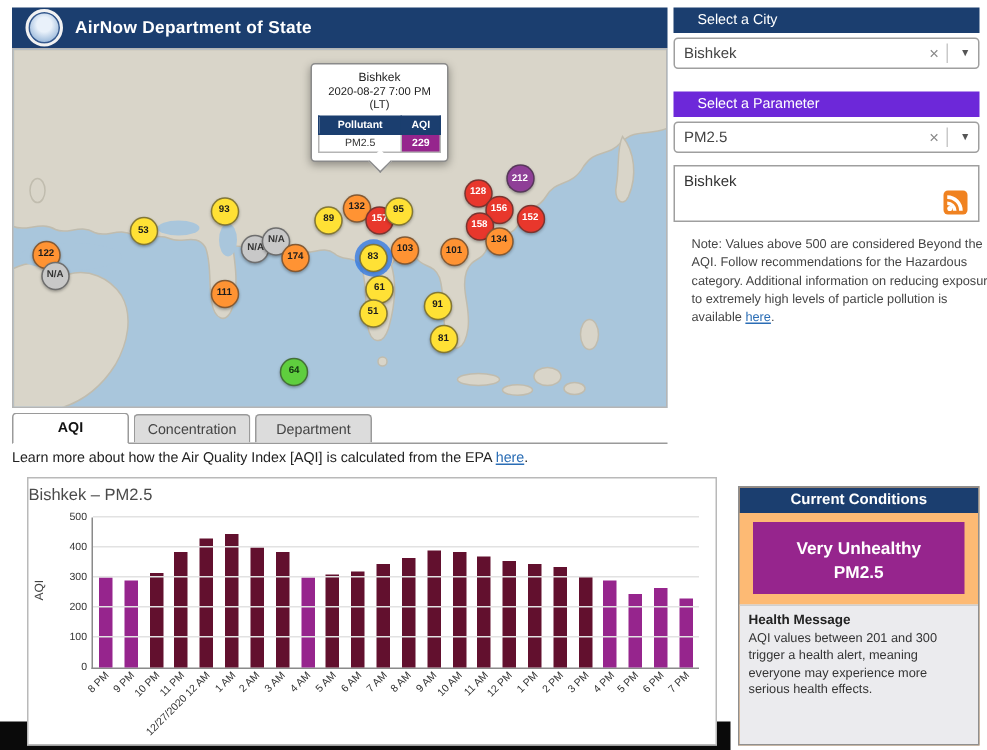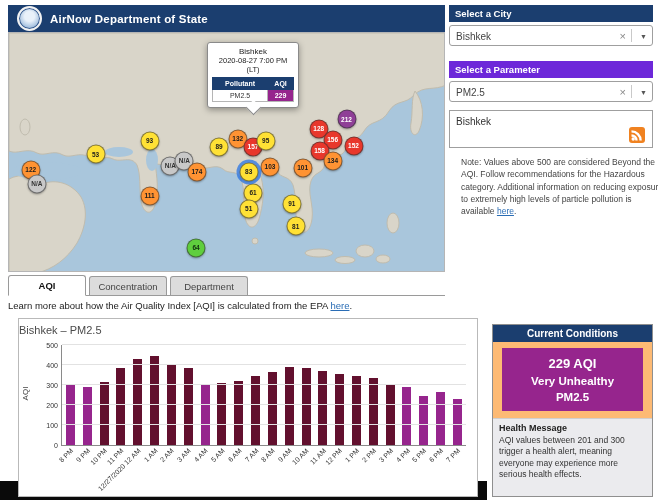--- a/index.html
+++ b/index.html
@@ -40,21 +40,21 @@
   .gline{position:absolute;left:0;width:100%;height:1px;background:#e2e2e2;}
   .ytick{position:absolute;right:100%;margin-right:4px;font-size:7px;color:#333;transform:translateY(50%);}
   #bars{position:absolute;left:0;top:0;width:100%;height:100%;display:flex;align-items:flex-end;}
   .barslot{flex:1;display:flex;justify-content:center;align-items:flex-end;height:100%;}
   .bar{width:9px;}
   #xlabels{position:absolute;left:42px;top:127px;width:404px;height:48px;display:flex;}
   .xslot{flex:1;position:relative;}
   .xslot span{position:absolute;top:1px;right:50%;transform:rotate(-45deg);transform-origin:100% 0;font-size:7px;color:#333;white-space:nowrap;}
 
   
-  .sec-title{position:absolute;left:449px;width:204px;height:17px;background:#1b3e6f;color:#fff;font-size:9.5px;font-weight:bold;line-height:17px;padding:0 6px;box-sizing:border-box;}
+  .sec-title{position:absolute;left:449px;width:204px;height:17px;background:#1b3e6f;color:#fff;font-size:9.5px;font-weight:normal;line-height:17px;padding:0 16px;box-sizing:border-box;}
   .select-box{position:absolute;left:449px;width:204px;height:21px;background:#fff;border:1px solid #9f9f9f;border-radius:3px;cursor:pointer;box-sizing:border-box;}
   .select-box .val{position:absolute;left:6px;top:50%;transform:translateY(-50%);font-size:10px;color:#444;}
   .select-box .clear{position:absolute;right:26px;top:50%;transform:translateY(-50%);font-size:11px;color:#888;cursor:pointer;}
   .select-box .divider{position:absolute;right:20px;top:3px;bottom:3px;width:1px;background:#c9c9c9;}
   .select-box .caret{position:absolute;right:5px;top:50%;transform:translateY(-50%);font-size:7px;color:#555;}
   #rss-box{position:absolute;left:449px;top:110px;width:204px;height:38px;background:#fff;border:1px solid #9f9f9f;box-sizing:border-box;}
   #rss-label{position:absolute;left:6px;top:5px;font-size:10px;color:#333;}
   #rss-icon{position:absolute;right:7px;bottom:4px;width:16px;height:16px;border-radius:3px;background:#f08220;cursor:pointer;}
   #note{position:absolute;left:461px;top:156px;width:204px;font-size:8.5px;color:#444;line-height:1.45;}
 
@@ -345,21 +345,20 @@
         <path d="M2.5 3.2 a10.3 10.3 0 0 1 10.3 10.3 h-2.4 a7.9 7.9 0 0 0 -7.9 -7.9 z" fill="#fff"></path>
       </svg>
     </div>
   </div>
 
   <div id="note"><span>Note: Values above 500 are considered Beyond the AQI. Follow recommendations for the Hazardous category. Additional information on reducing exposure to extremely high levels of particle pollution is available </span><a class="link">here</a><span>.</span></div>
 
   <div id="cc">
     <div id="cc-header" style="background: rgb(27, 62, 111);">Current Conditions</div>
     <div id="cc-aqi" style="background: rgb(150, 37, 141);">
-      <div class="l1">229 AQI</div>
       <div class="l2">Very Unhealthy</div>
       <div class="l3">PM2.5</div>
     </div>
     <div id="cc-health">
       <div class="h-title">Health Message</div>
       <div class="h-text">AQI values between 201 and 300 trigger a health alert, meaning everyone may experience more serious health effects.</div>
     </div>
   </div>
 
   <div id="footer-black"></div>

